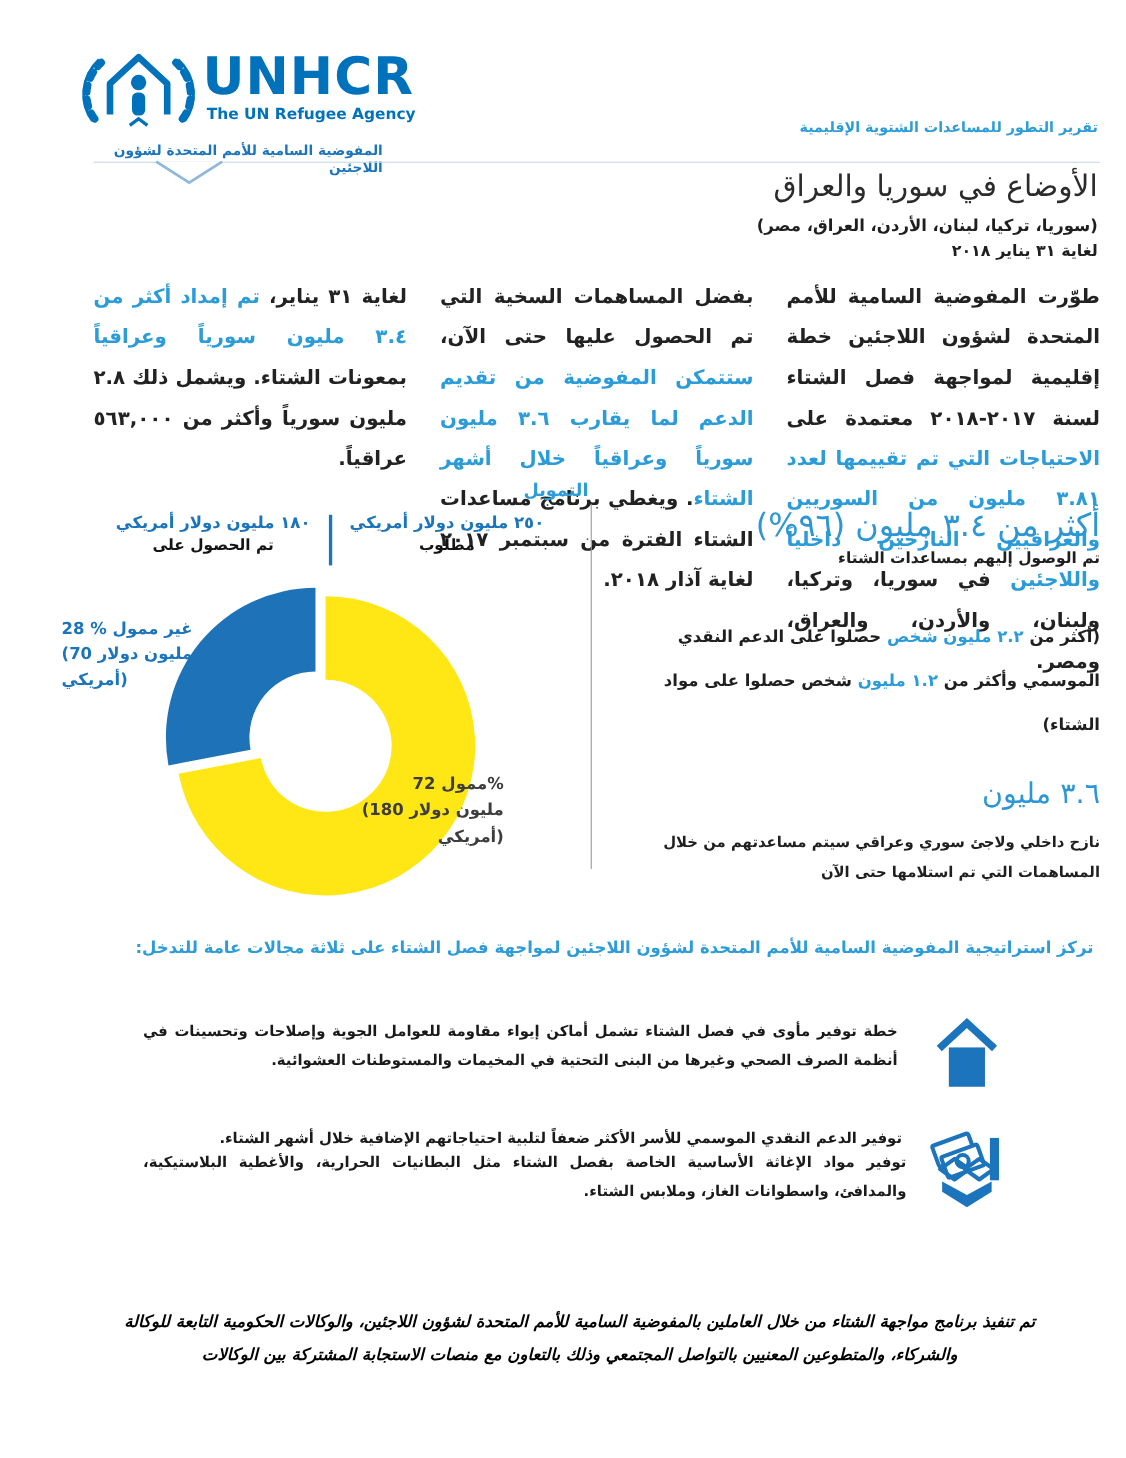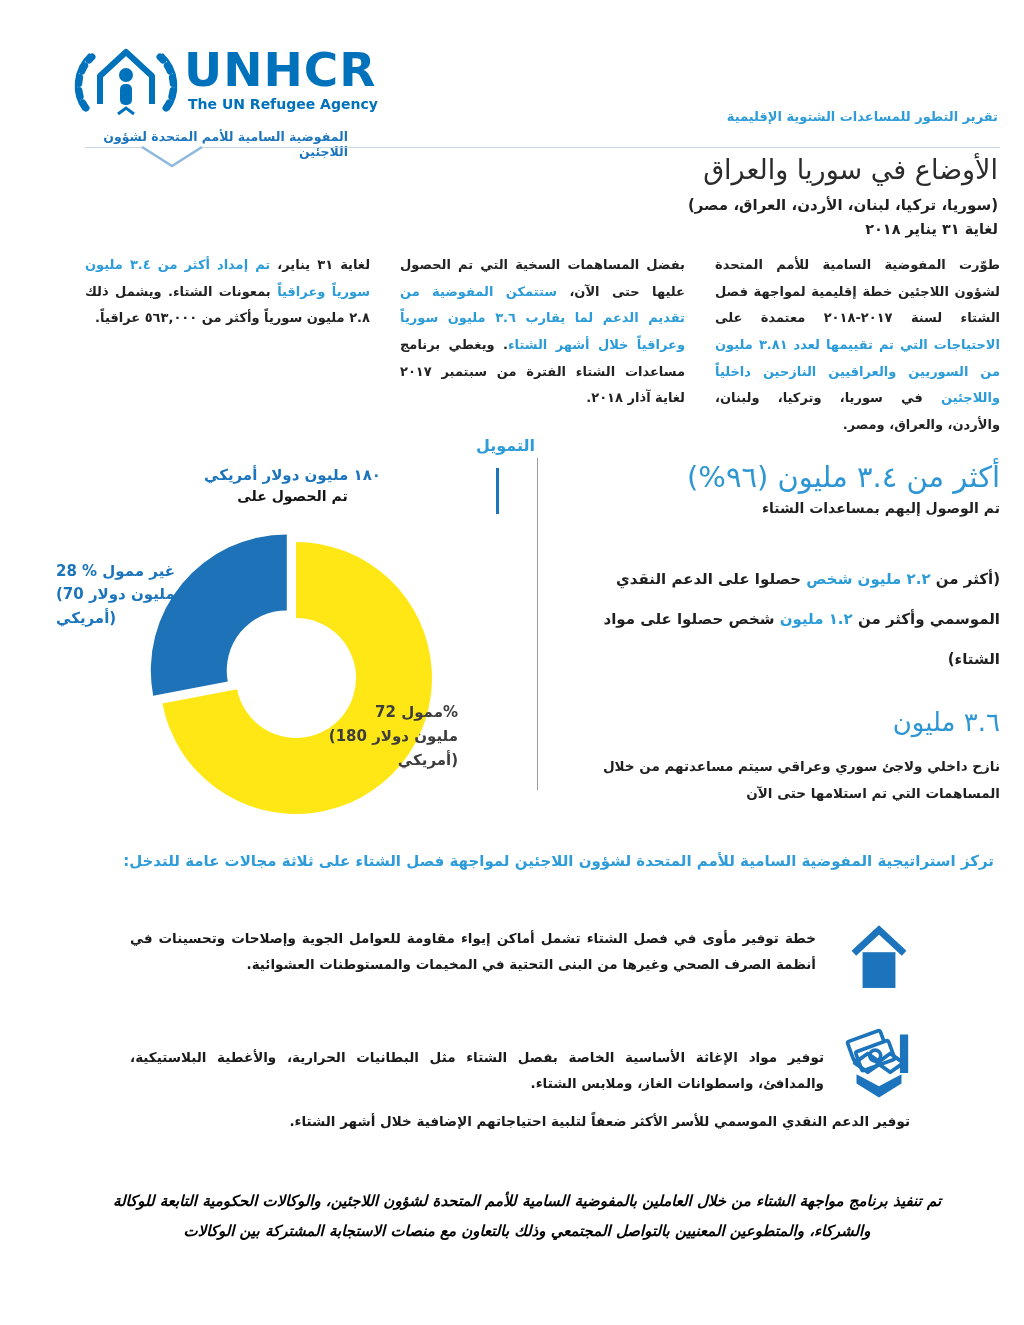--- a/index.html
+++ b/index.html
@@ -12,21 +12,21 @@
   .tagline-ar{left:64px;top:113px;width:284px;font-size:12.5px;font-weight:bold;color:#1C75BC;text-align:right;margin-top:16px;}
   .kicker{right:26px;top:109px;font-size:13px;font-weight:bold;color:#2D9CD8;}
   .rule{left:85px;top:147px;width:915px;height:1px;background:#c7d8e8;}
   .chevron{left:140px;top:146px;}
   
   .doc-title{right:26px;top:154px;font-size:27px;color:#2b2b2b;}
   .doc-subtitle{right:26px;top:196px;font-size:15px;font-weight:bold;}
   .doc-date{right:26px;top:221px;font-size:14.5px;font-weight:bold;}
   
   .cols{left:85px;top:252px;width:915px;display:grid;grid-template-columns:1fr 1fr 1fr;column-gap:30px;}
-  .cols p{margin:0;font-size:13px;font-weight:bold;line-height:2.05;text-align:justify;color:#222;}
+  .cols p{margin:0;font-size:18px;font-weight:bold;line-height:2.05;text-align:justify;color:#222;}
   .hl{color:#2B9CD8;}
   
   .funding-title{right:489px;top:436px;font-size:16px;font-weight:bold;color:#2D9CD8;}
   .vdivider{left:537px;top:458px;width:1px;height:332px;background:#9b9b9b;}
   .fund-stats{left:95px;top:466px;width:410px;display:flex;align-items:flex-start;}
   .fund-cell{flex:1;text-align:center;}
   .fund-amount{font-size:15px;font-weight:bold;color:#1C75BC;}
   .fund-label{font-size:14px;font-weight:bold;color:#141414;margin-top:4px;}
   .fund-sep{width:3px;height:46px;background:#1C75BC;margin:2px 6px 0 6px;}
   .donut{left:146px;top:528px;}
@@ -38,21 +38,21 @@
   .big-stat{font-size:29px;color:#2D96D4;}
   .stat-sub{font-size:14px;font-weight:bold;margin-top:6px;}
   .detail{margin:44px 0 0 0;font-size:15px;font-weight:bold;line-height:2.65;text-align:right;}
   .big-stat2{font-size:26px;color:#2D96D4;margin-top:28px;}
   .stat-sub2{font-size:13.5px;font-weight:bold;line-height:1.95;margin-top:16px;}
   
   .strategy{left:60px;right:30px;top:852px;text-align:right;font-size:15px;font-weight:bold;color:#2D9CD8;}
   .bullet-row{left:130px;width:780px;display:flex;gap:24px;align-items:flex-start;}
   .bullet-icon{flex:0 0 62px;display:flex;justify-content:center;}
   .bullet-text{flex:1;font-size:13.5px;font-weight:bold;line-height:1.95;text-align:justify;color:#1a1a1a;}
-  .row1{top:925px;gap:32px;}.row2{top:1022px;flex-direction:column;}.row3{top:1044px;}
+  .row1{top:925px;gap:32px;}.row2{top:1022px;}.row3{top:1044px;}
   
   .footer{left:80px;right:50px;top:1186px;text-align:center;font-size:15px;font-weight:bold;font-style:italic;line-height:2.0;color:#000;}
 </style>
 </head>
 <body>
 
 <div class="page">
 
   <svg class="abs" style="left:68px;top:42px;" width="116" height="74" viewBox="0 0 116 74">
     <g stroke="#0072BC" fill="none">
@@ -82,20 +82,24 @@
   <div class="abs cols" dir="rtl">
     <p><span>طوّرت المفوضية السامية للأمم المتحدة لشؤون اللاجئين خطة إقليمية لمواجهة فصل الشتاء لسنة ٢٠١٧-٢٠١٨ معتمدة على </span><span class="hl">الاحتياجات التي تم تقييمها لعدد ٣.٨١ مليون من السوريين والعراقيين النازحين داخلياً واللاجئين</span><span> في سوريا، وتركيا، ولبنان، والأردن، والعراق، ومصر.</span></p>
     <p><span>بفضل المساهمات السخية التي تم الحصول عليها حتى الآن، </span><span class="hl">ستتمكن المفوضية من تقديم الدعم لما يقارب ٣.٦ مليون سورياً وعراقياً خلال أشهر الشتاء</span><span>. ويغطي برنامج مساعدات الشتاء الفترة من سبتمبر ٢٠١٧ لغاية آذار ٢٠١٨.</span></p>
     <p><span>لغاية ٣١ يناير، </span><span class="hl">تم إمداد أكثر من ٣.٤ مليون سورياً وعراقياً</span><span> بمعونات الشتاء. ويشمل ذلك ٢.٨ مليون سورياً وأكثر من ٥٦٣,٠٠٠ عراقياً.</span></p>
   </div>
 
   <div class="abs funding-title" dir="rtl">التمويل</div>
   <div class="abs vdivider"></div>
 
   <div class="abs fund-stats" dir="rtl">
+    <div class="fund-cell">
+      <div class="fund-amount">٢٥٠ مليون دولار أمريكي</div>
+      <div class="fund-label">مطلوب</div>
+    </div>
     <div class="fund-sep"></div>
     <div class="fund-cell">
       <div class="fund-amount">١٨٠ مليون دولار أمريكي</div>
       <div class="fund-label">تم الحصول على</div>
     </div>
   </div>
 
   <svg id="donut" class="abs donut" width="300" height="300" viewBox="0 0 300 300">
       <path d="M 150.0 14.0 A 136 136 0 1 1 16.4 175.5 L 91.1 161.2 A 60 60 0 1 0 150.0 90.0 Z" fill="#FFE715"></path>
       <path d="M 7.2 167.8 A 136 136 0 0 1 140.8 6.4 L 140.8 82.4 A 60 60 0 0 0 81.8 153.6 Z" fill="#1E73B8"></path>

